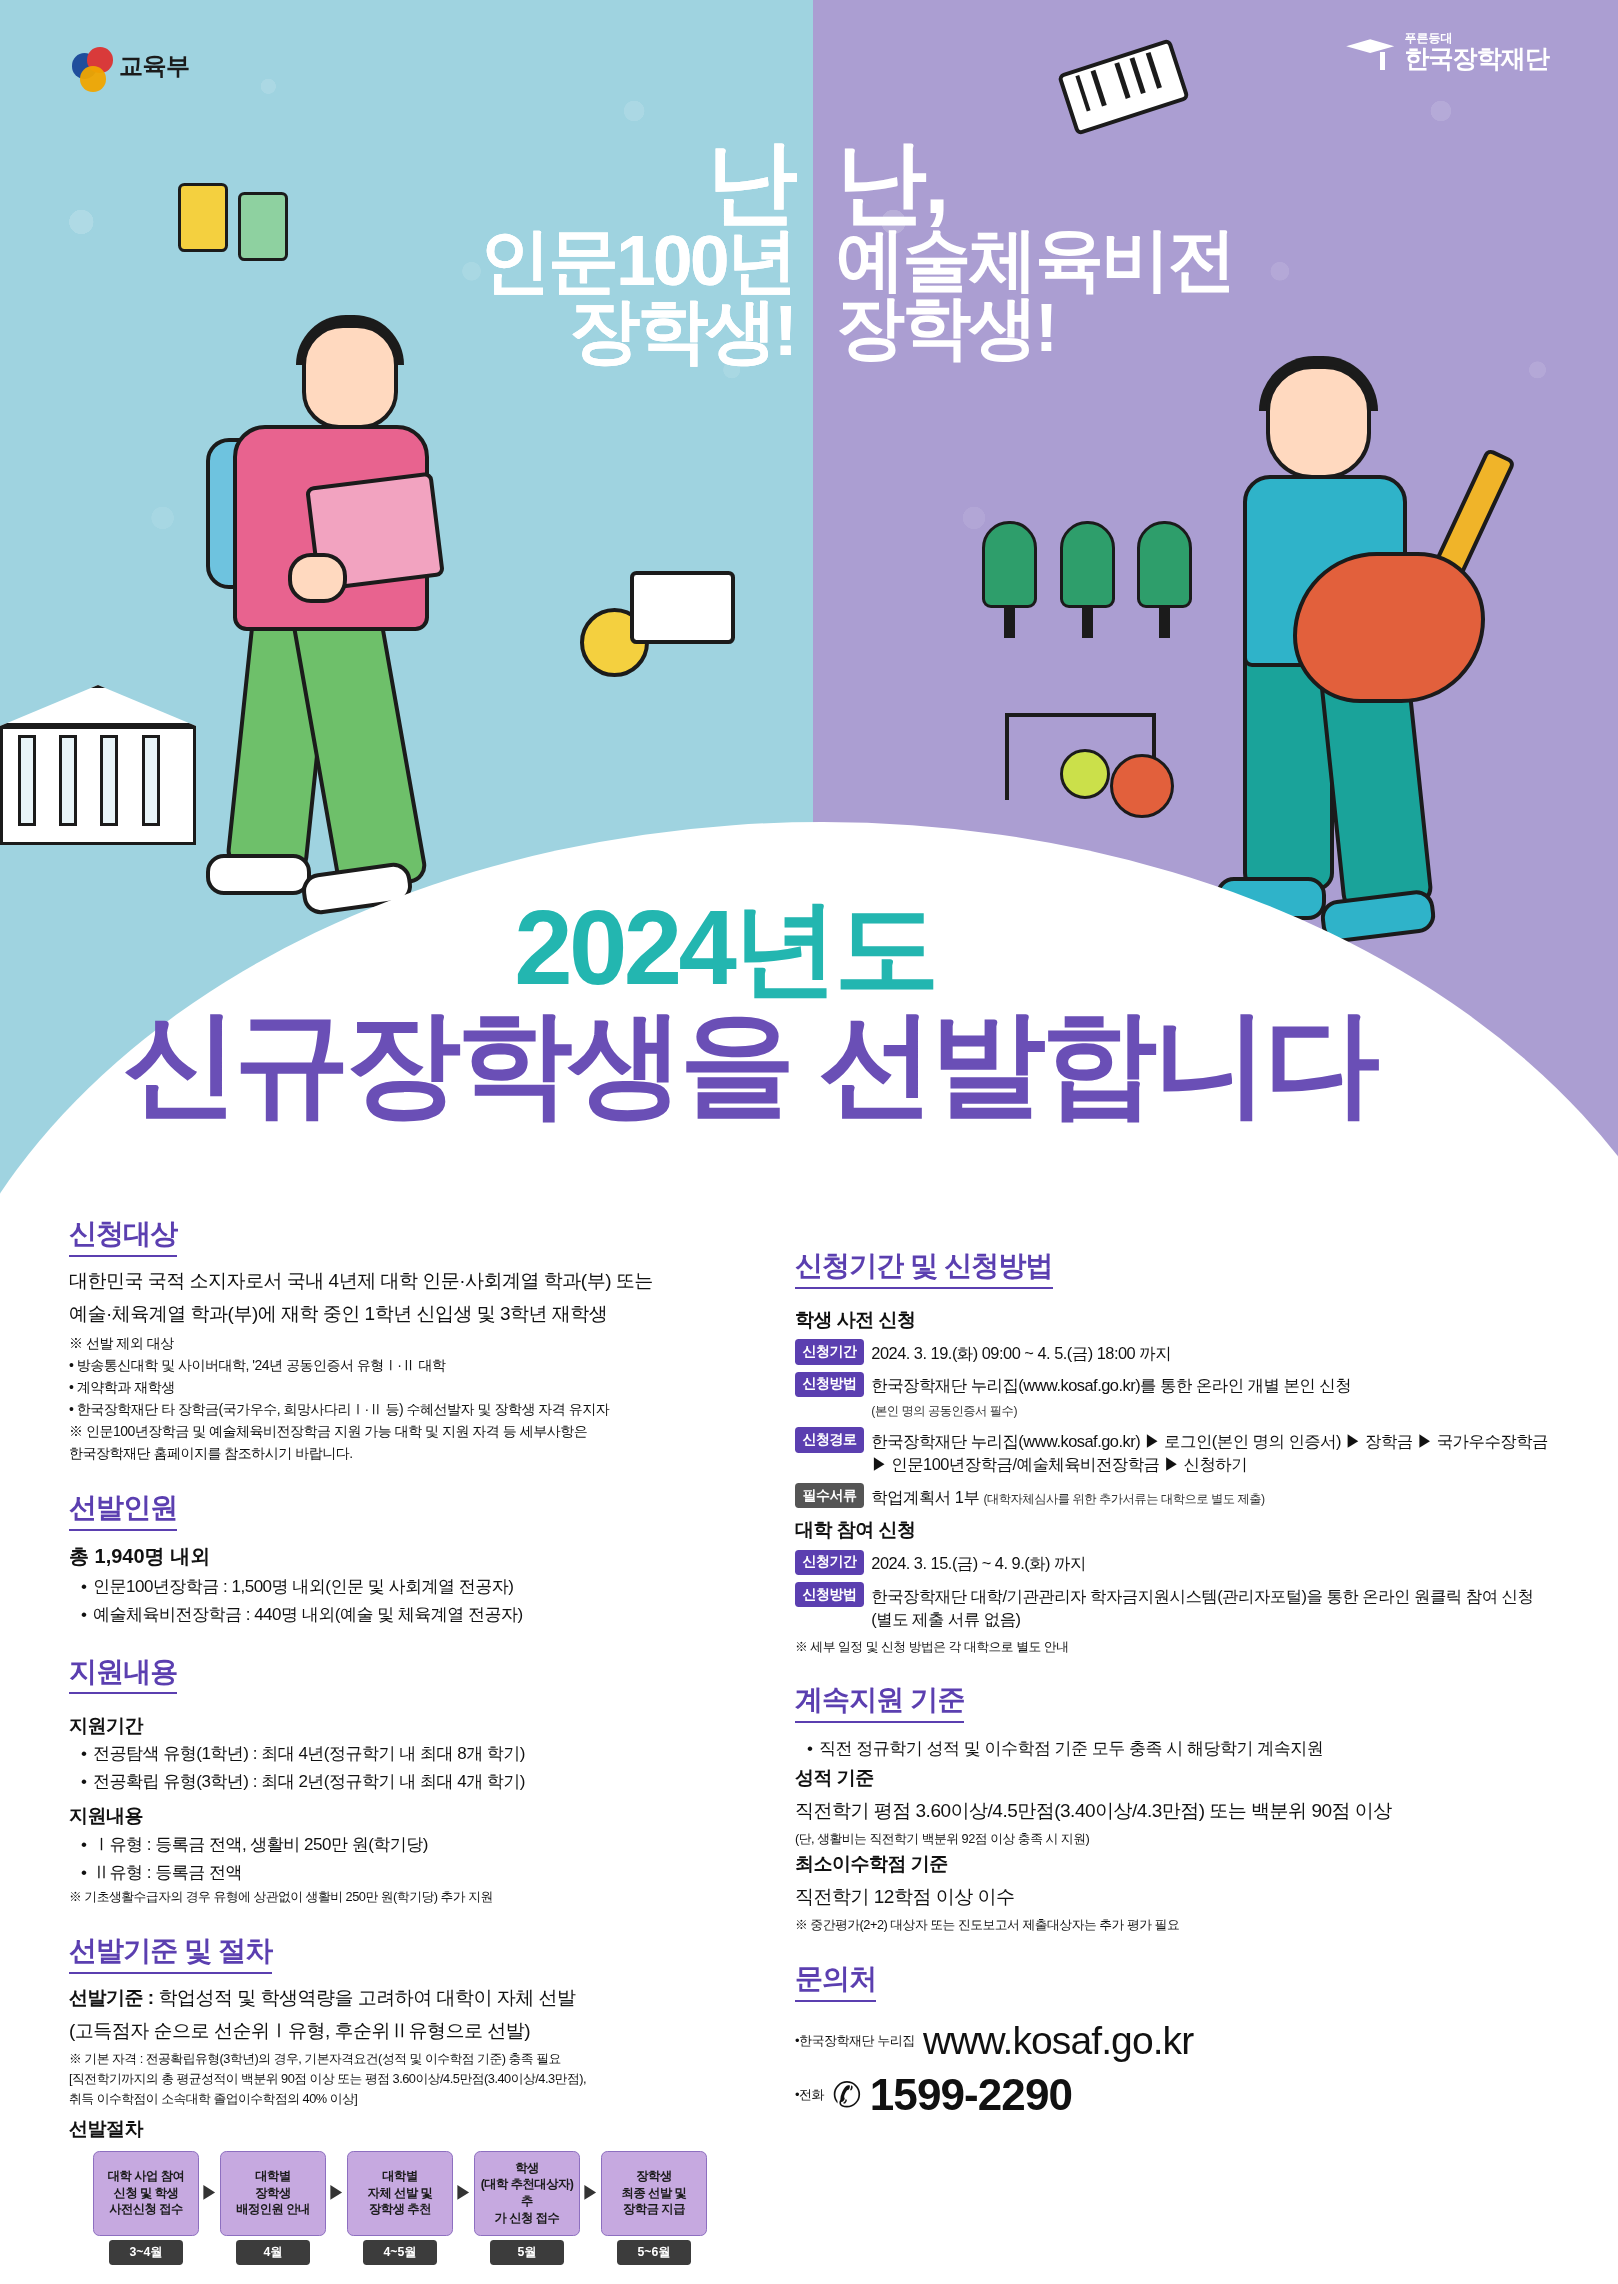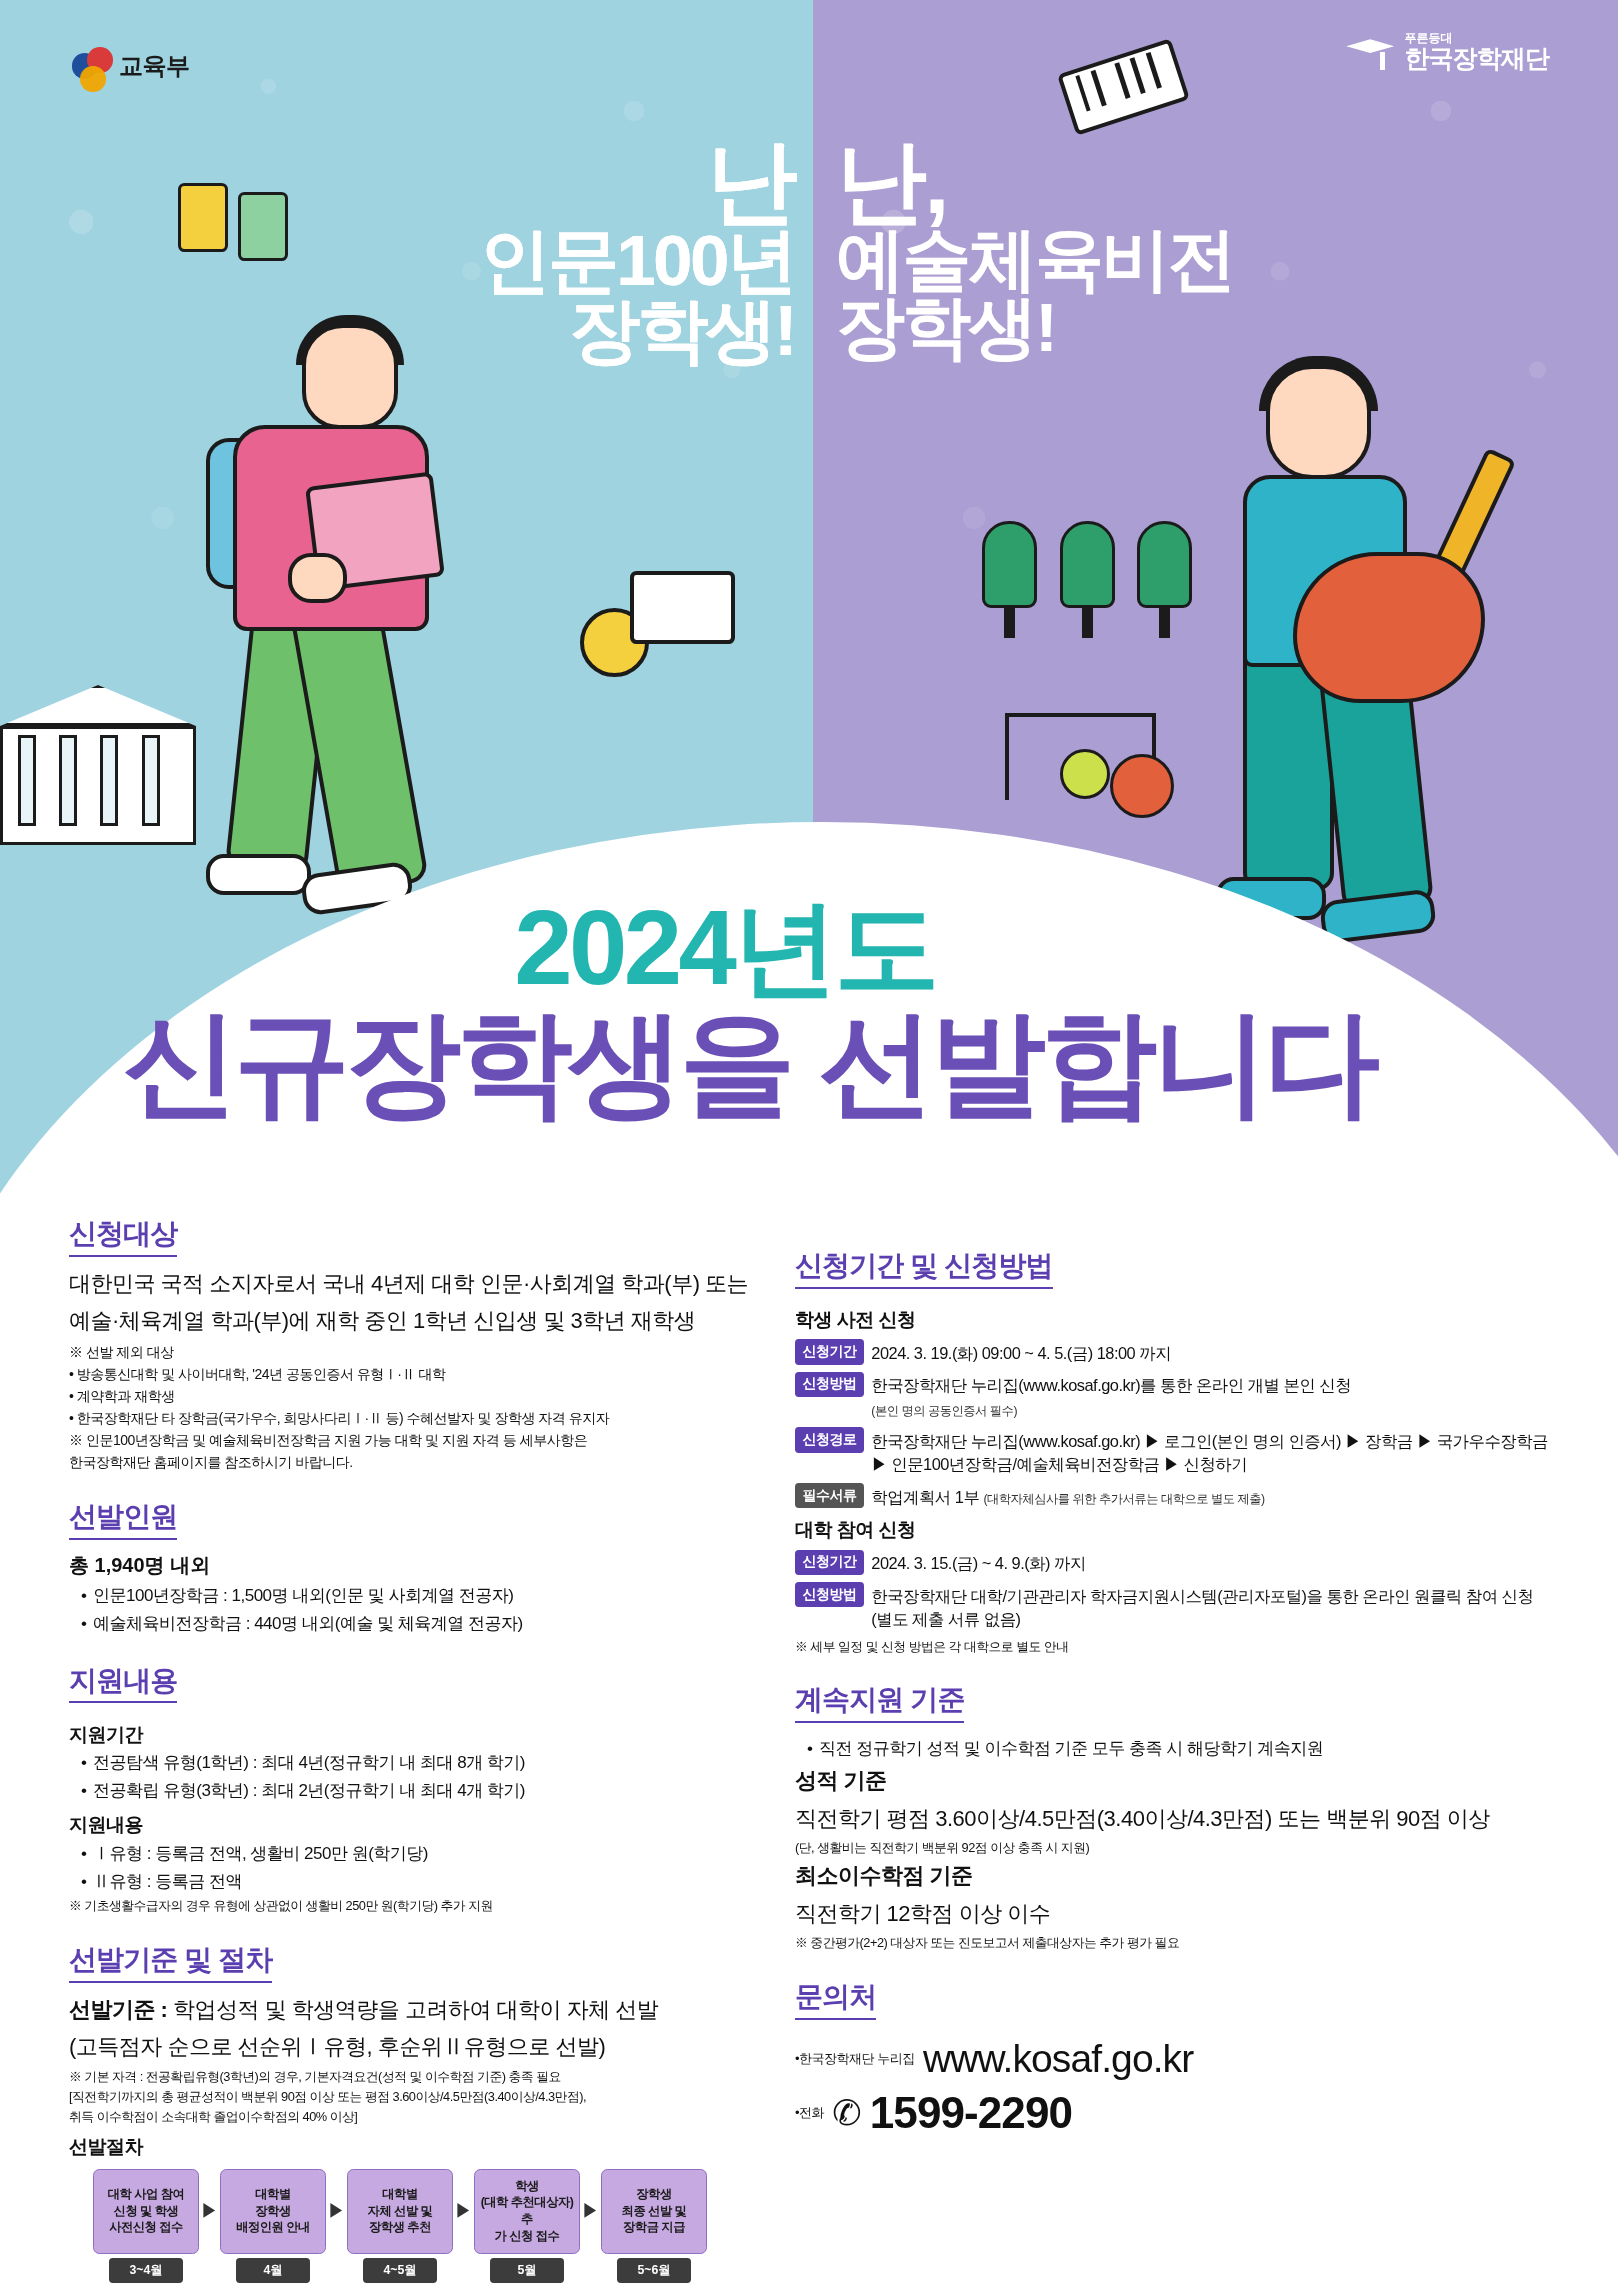--- a/index.html
+++ b/index.html
@@ -138,21 +138,21 @@
   
   .content{position:absolute;left:0;top:1215px;width:1618px;height:1078px;color:#111;}
   .col-left{position:absolute;left:69px;top:0;width:694px;}
   .col-right{position:absolute;left:795px;top:0;width:754px;margin-top:32px;}
 
   h2.sec{
     font-size:28px;font-weight:bold;color:#5b3fb0;letter-spacing:-0.9px;
     border-bottom:2.7px solid #5b3fb0; display:inline-block; padding-bottom:1.8px; margin:0 0 10px 0;
   }
   .sec-gap { margin-top:25px; }
-  p.body{font-size:22px;line-height:1.5;margin:0 0 4.6px 0;letter-spacing:-0.5px;}
+  p.body{font-size:19px;line-height:1.5;margin:0 0 4.6px 0;letter-spacing:-0.5px;}
   p.small{font-size:14px;line-height:1.45;margin:1.8px 0;letter-spacing:-0.5px;}
   p.small2{font-size:12.8px;line-height:1.45;margin:1.4px 0;letter-spacing:-0.5px;}
   .indent1{margin-left:15.5px;}
   .indent2{margin-left:30px;}
   .bold{font-weight:bold;}
   ul.dots{list-style:none;margin:2.7px 0;padding:0;}
   ul.dots li{font-size:17px;line-height:1.5;margin:2.7px 0 2.7px 12px;letter-spacing:-0.5px;position:relative;padding-left:12px;}
   ul.dots li:before{content:"•";position:absolute;left:0;top:0;}
   .sub-h{font-size:19px;font-weight:bold;margin:8.2px 0 2.7px 0;letter-spacing:-0.5px;}
   .tot{font-size:20px;font-weight:bold;margin:2.7px 0 3.7px 0;}

